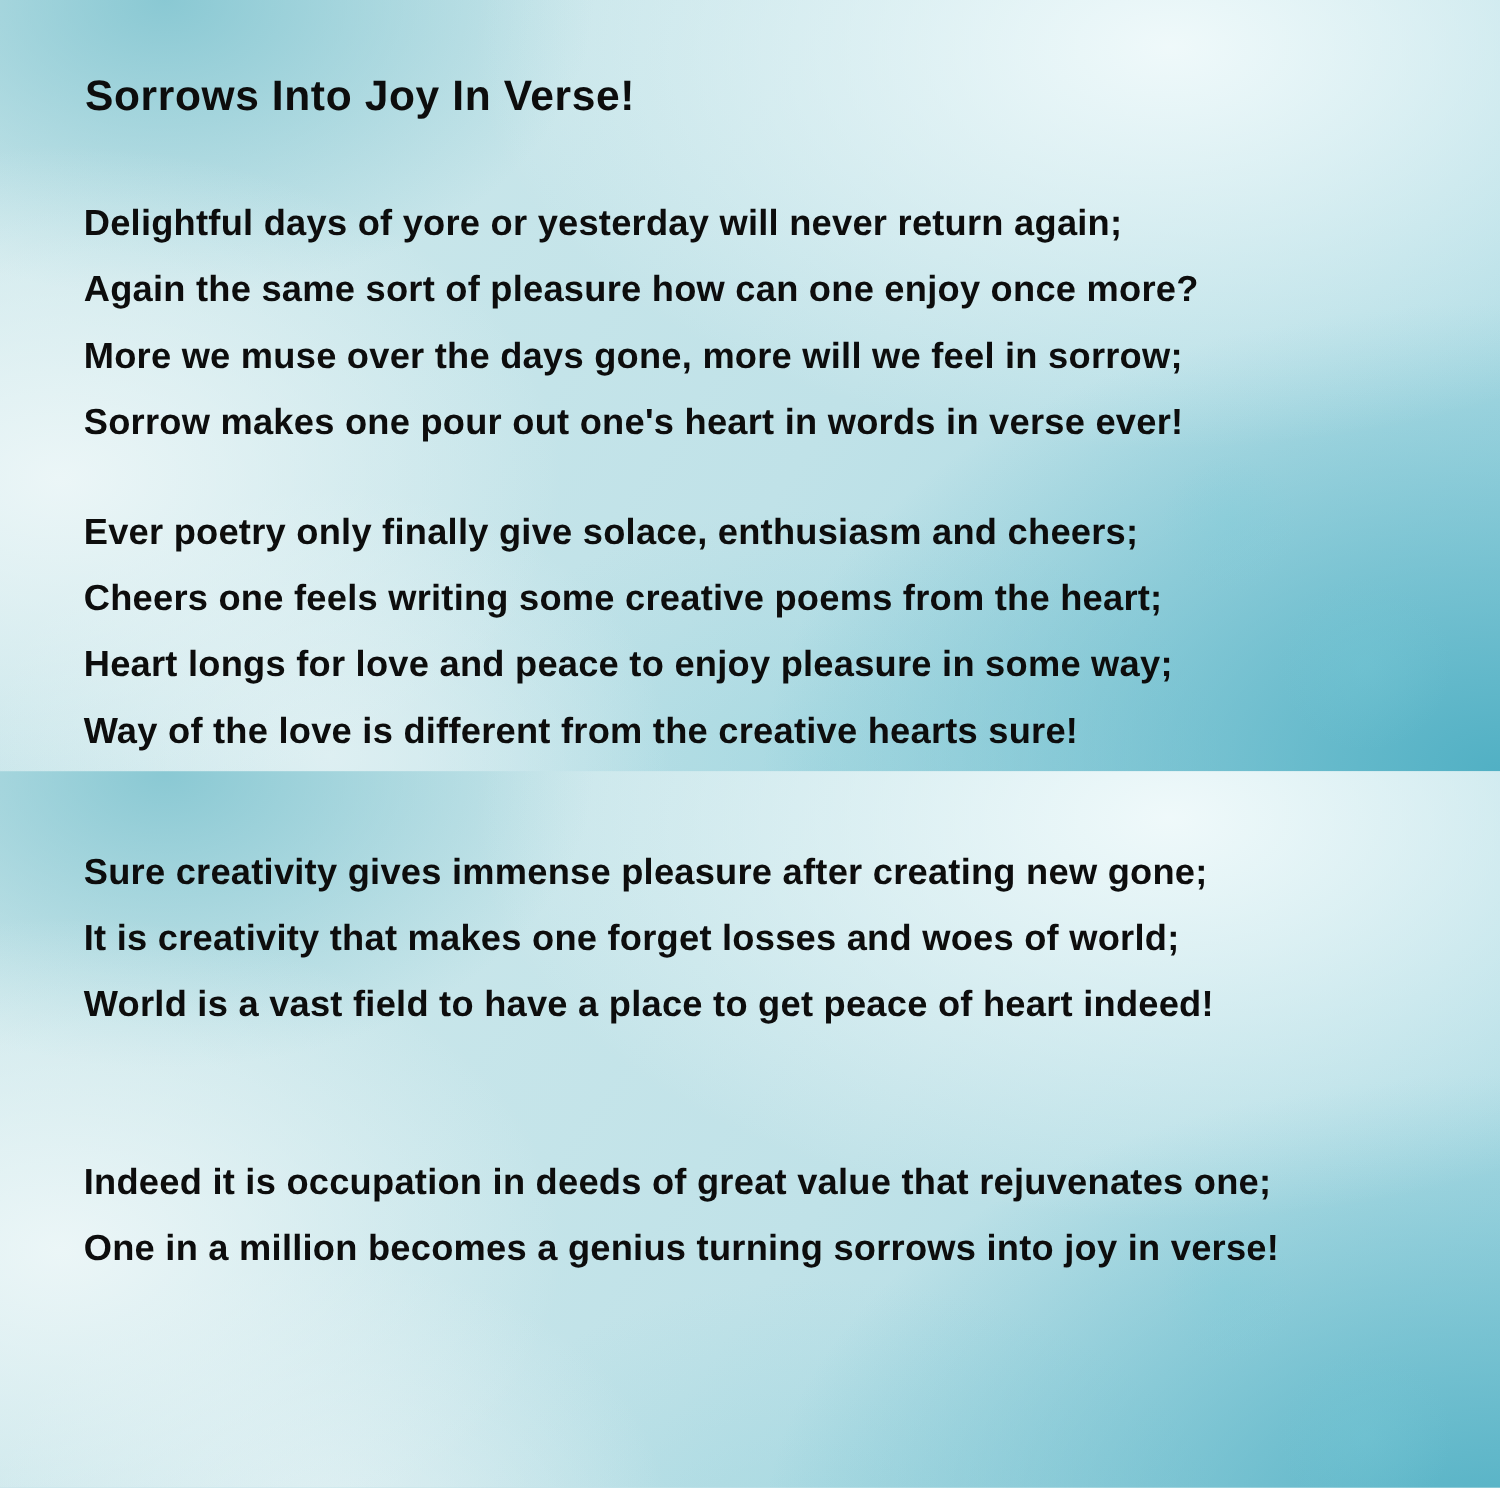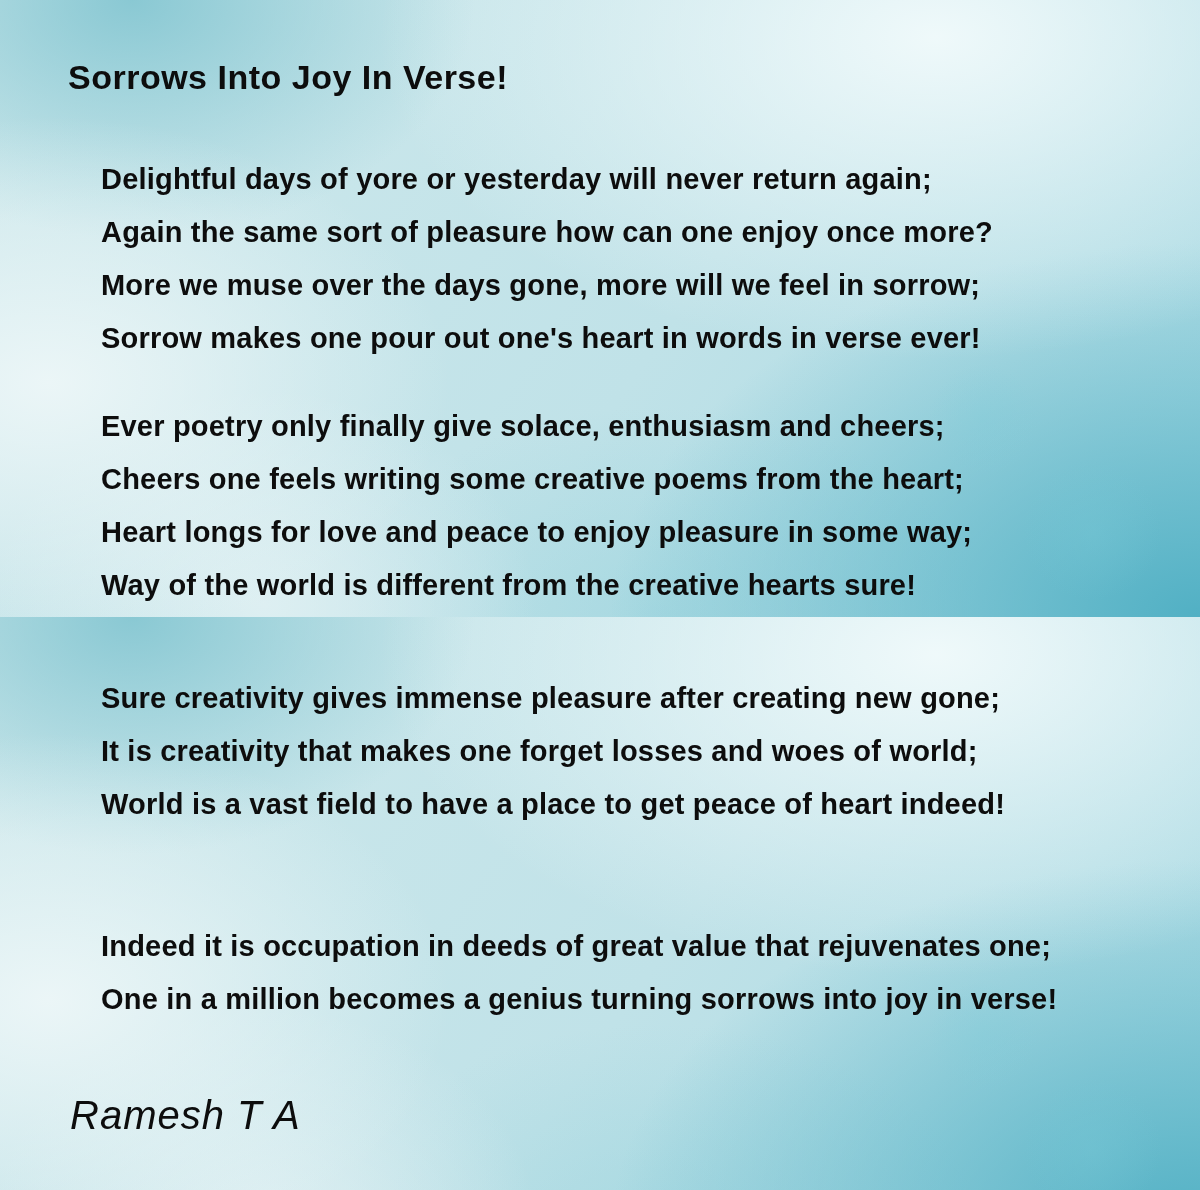--- a/index.html
+++ b/index.html
@@ -58,21 +58,20 @@
     position: absolute;
     left: 67px;
     right: 30px;
   }
   .stanza .line {
     font-size: 29px;
     font-weight: bold;
     line-height: 53px;
     white-space: nowrap;
     letter-spacing: 0.2px;
-    margin-left: 34px;
   }
   .stanza-1 { top: 153px; }
   .stanza-2 { top: 400px; }
   .stanza-3 { top: 672px; }
   .stanza-4 { top: 920px; }
 
   .poem-author {
     position: absolute;
     left: 70px;
     top: 1093px;
@@ -98,29 +97,28 @@
     <div class="line">Delightful days of yore or yesterday will never return again;</div>
     <div class="line">Again the same sort of pleasure how can one enjoy once more?</div>
     <div class="line">More we muse over the days gone, more will we feel in sorrow;</div>
     <div class="line">Sorrow makes one pour out one's heart in words in verse ever!</div>
   </div>
 
   <div class="stanza stanza-2">
     <div class="line">Ever poetry only finally give solace, enthusiasm and cheers;</div>
     <div class="line">Cheers one feels writing some creative poems from the heart;</div>
     <div class="line">Heart longs for love and peace to enjoy pleasure in some way;</div>
-    <div class="line">Way of the world is different from the creative hearts sure!</div>
+    <div class="line">Way of the love is different from the creative hearts sure!</div>
   </div>
 
   <div class="stanza stanza-3">
     <div class="line">Sure creativity gives immense pleasure after creating new gone;</div>
     <div class="line">It is creativity that makes one forget losses and woes of world;</div>
     <div class="line">World is a vast field to have a place to get peace of heart indeed!</div>
   </div>
 
   <div class="stanza stanza-4">
     <div class="line">Indeed it is occupation in deeds of great value that rejuvenates one;</div>
     <div class="line">One in a million becomes a genius turning sorrows into joy in verse!</div>
   </div>
 
-  <div class="poem-author">Ramesh T A</div>
 
 </div>
 
 </body></html>

